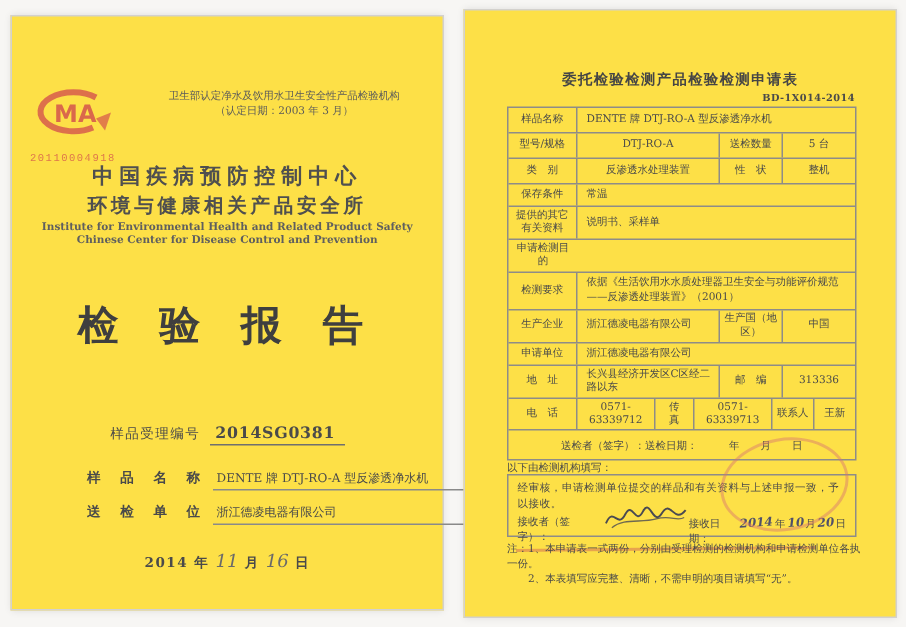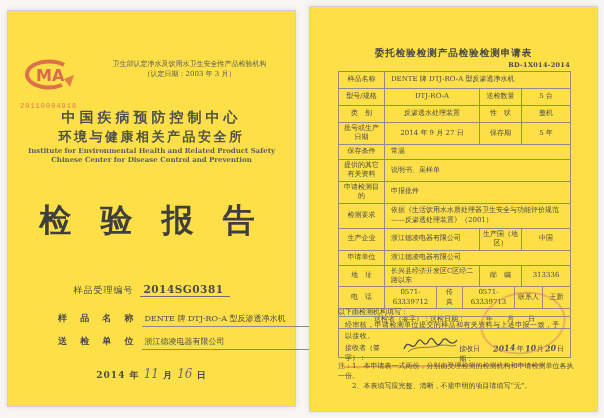--- a/index.html
+++ b/index.html
@@ -28,21 +28,21 @@
              font-family:Liberation Mono, monospace; margin-top:5px; }
   .org-cn1 { position:absolute; top:98px;  left:0; right:0; text-align:center;
              font-size:14px; font-weight:bold; letter-spacing:4px; color:#4f4f4f; }
   .org-cn2 { position:absolute; top:117px; left:0; right:0; text-align:center;
              font-size:13px; font-weight:bold; letter-spacing:2.5px; color:#4f4f4f; }
   .org-en1 { position:absolute; top:135px; left:0; right:0; text-align:center;
              font-size:7px; font-weight:bold; color:#5f5f5f; }
   .org-en2 { position:absolute; top:144px; left:0; right:0; text-align:center;
              font-size:7px; font-weight:bold; color:#5f5f5f; }
   .report-title { position:absolute; top:188px; left:0; right:0; text-align:center;
-             font-size:32px; font-weight:bold; letter-spacing:9px; color:#3f3f3f; }
+             font-size:27px; font-weight:bold; letter-spacing:9px; color:#3f3f3f; }
   .acc-line { position:absolute; top:272px; left:0; right:0; display:flex;
              justify-content:center; align-items:baseline; }
   .acc-label { font-size:9px; font-weight:normal; letter-spacing:1px; }
   .acc-num { font-size:10.5px; font-weight:bold; margin-left:6px; padding:0 6px 1px 4px;
              border-bottom:1px solid #6f6f6f; letter-spacing:.5px; }
   .info-row { position:absolute; left:50px; display:flex; align-items:baseline; }
   .info-label { font-size:9px; font-weight:bold; letter-spacing:5px; white-space:nowrap; }
   .info-value { font-size:8px; margin-left:4px; width:172px; padding:0 2px 2px 2px;
                 border-bottom:1px solid #8a8a8a; white-space:nowrap; }
   .date-line { position:absolute; top:356px; left:0; right:0; text-align:center;
@@ -161,40 +161,33 @@
         <div class="td w-d">5 台</div>
       </div>
 
       <div class="tr h17">
         <div class="td w-a">类　别</div>
         <div class="td w-b">反渗透水处理装置</div>
         <div class="td w-c">性　状</div>
         <div class="td w-d">整机</div>
       </div>
 
-      <div class="tr h17">
-        <div class="td w-a">批号或生产日期</div>
-        <div class="td w-b">2014 年 9 月 27 日</div>
-        <div class="td w-c">保存期</div>
-        <div class="td w-d">5 年</div>
-      </div>
 
       <div class="tr h15">
         <div class="td w-a">保存条件</div>
         <div class="td w-b vl">常温</div>
       </div>
 
       <div class="tr h21">
         <div class="td w-a">提供的其它有关资料</div>
         <div class="td w-b vl">说明书、采样单</div>
       </div>
 
       <div class="tr h15">
         <div class="td w-a">申请检测目的</div>
-        <div class="td w-b vl">申报批件</div>
       </div>
 
       <div class="tr h25">
         <div class="td w-a">检测要求</div>
         <div class="td w-b vl">依据《生活饮用水水质处理器卫生安全与功能评价规范——反渗透处理装置》（2001）</div>
       </div>
 
       <div class="tr h20">
         <div class="td w-a">生产企业</div>
         <div class="td w-b vl">浙江德凌电器有限公司</div>

